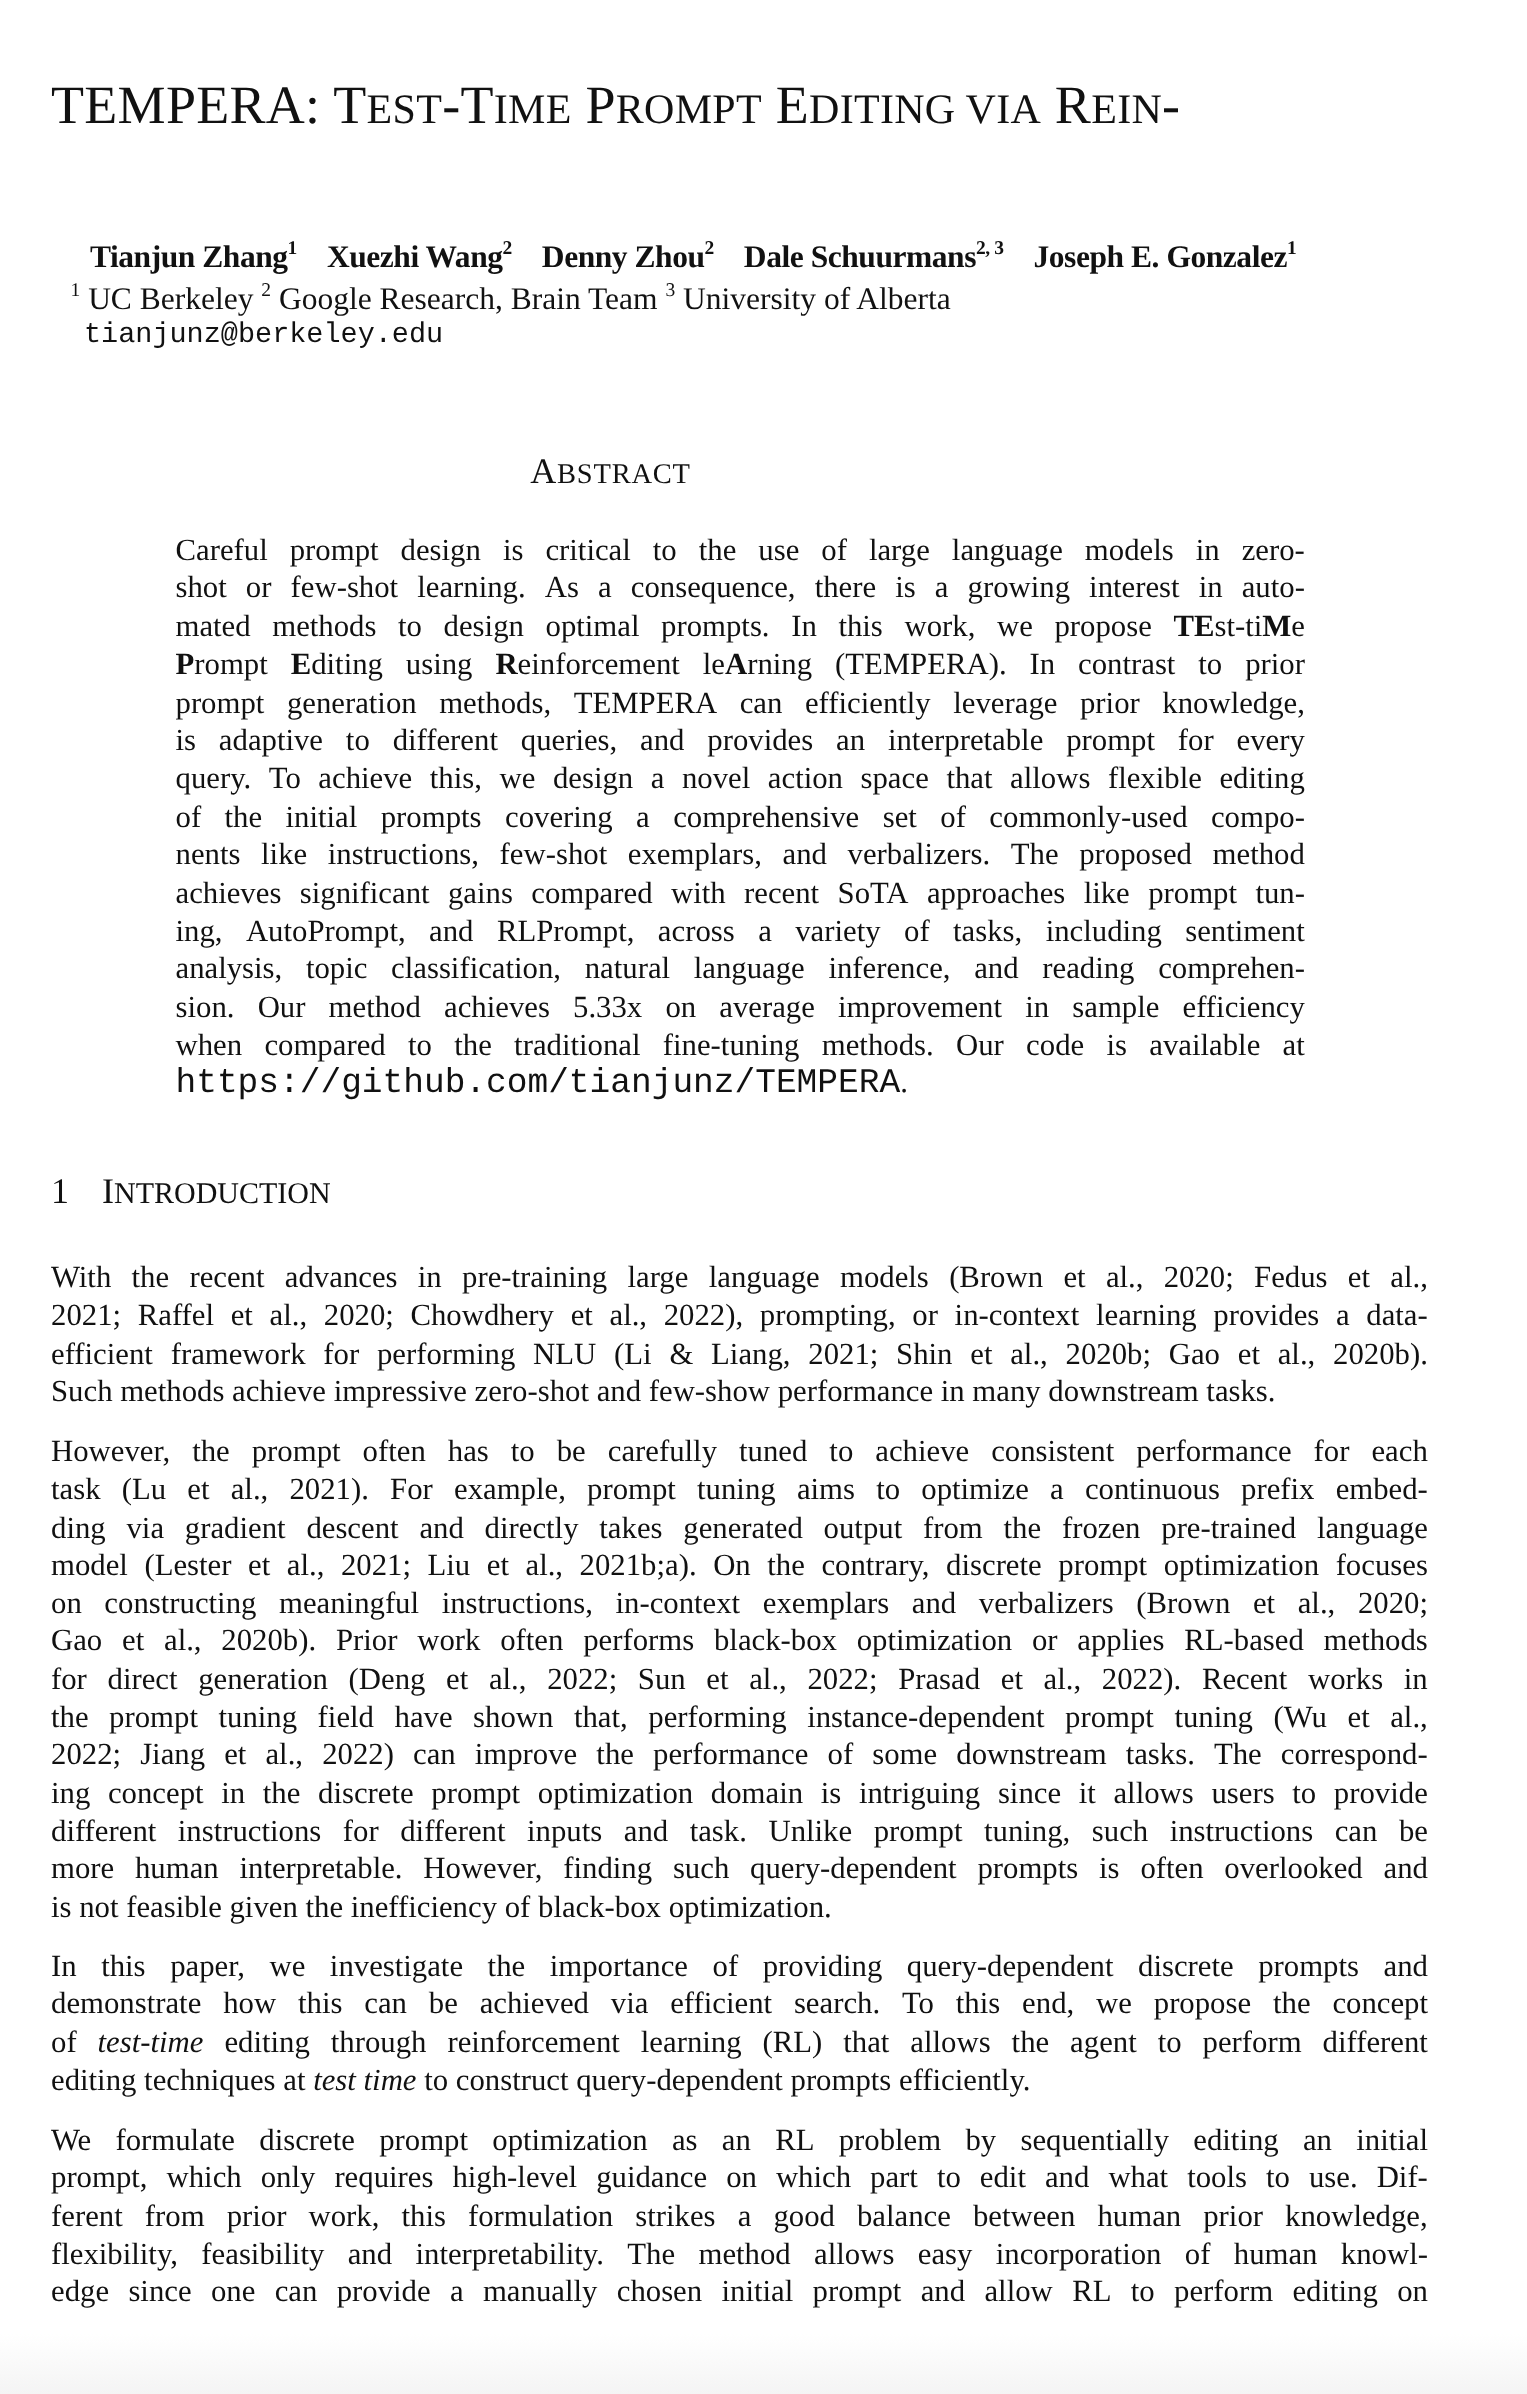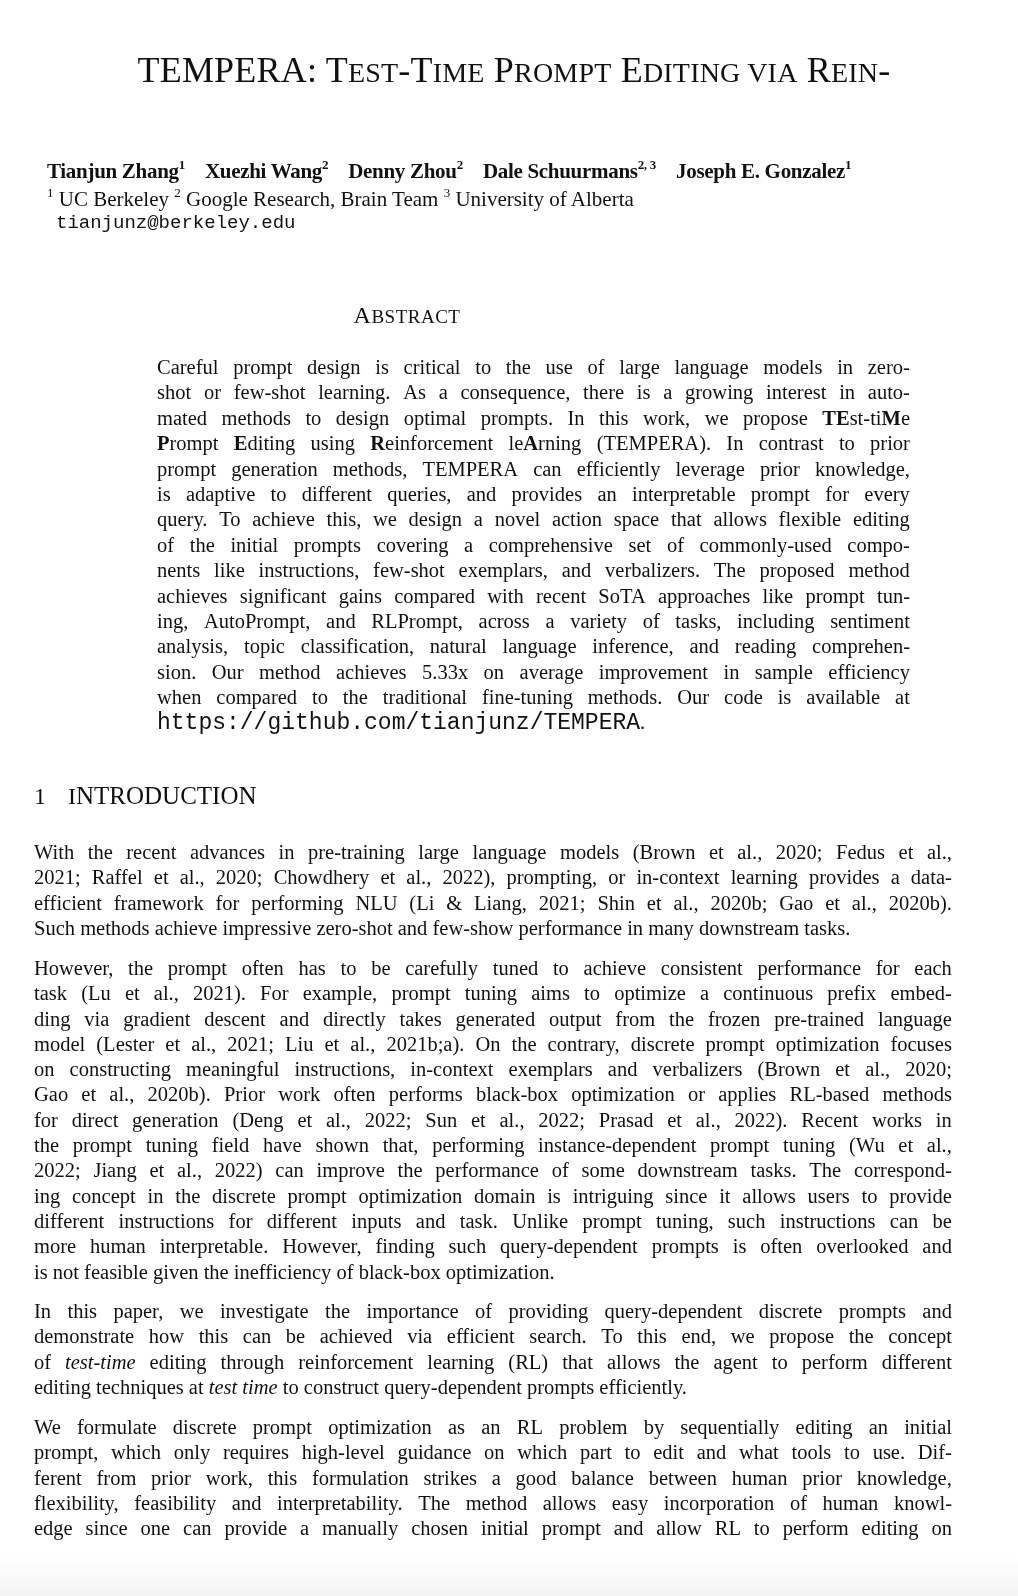--- a/index.html
+++ b/index.html
@@ -1,35 +1,35 @@
 <!DOCTYPE html>
 <html><head>
 <meta charset="utf-8">
 <style>
   html, body { margin:0; padding:0; background:#ffffff; }
   body { width:1018px; height:1596px; position:relative; overflow:hidden;
          font-family:"Liberation Serif", serif; color:#111; }
   .page { position:absolute; left:0; top:0; width:1018px; height:1596px; }
-  .title { position:absolute; left:34px; top:20px; width:960px; font-size:36px; line-height:52px; font-weight:normal; letter-spacing:0.2px;text-align:center; }
+  .title { position:absolute; left:34px; top:20px; width:960px; font-size:36px; line-height:52px; font-weight:normal; letter-spacing:0.2px; }
   .title .line { display:block; white-space:nowrap; }
   .sc-small { font-size:28px; }
-  .authors { position:absolute; left:47px; top:157px; font-size:21px; font-weight:bold; white-space:nowrap; letter-spacing:-0.3px; }
+  .authors { position:absolute; left:60px; top:157px; font-size:21px; font-weight:bold; white-space:nowrap; letter-spacing:-0.3px; }
   .authors .author { margin-right:20px; }
   .authors sup { font-size:13px; vertical-align:9px; }
   .affil { position:absolute; left:47px; top:185px; font-size:21px; white-space:nowrap; }
   .affil sup { font-size:13px; vertical-align:9px; }
   .email { position:absolute; left:56px; top:212px; font-family:"Liberation Mono", monospace; font-size:19px; white-space:nowrap; }
   .abstract-heading { position:absolute; left:0; width:814px; top:302px; text-align:center; font-size:24px; letter-spacing:0.5px; }
   .abstract-heading .sc-small { font-size:19px; }
-  .abstract { position:absolute; left:117px; top:355px; width:753px; font-size:20.5px;margin-left:40px; }
+  .abstract { position:absolute; left:117px; top:355px; width:753px; font-size:20.5px; }
   .line-l { display:block; height:25.4px; line-height:25.4px; text-align:left; white-space:nowrap; }
   .mono { font-family:"Liberation Mono", monospace; font-size:23px; }
   .section-heading { position:absolute; left:34px; top:782px; font-size:24px; white-space:nowrap; }
   .section-heading .num { margin-right:22px; }
-  .section-heading .sc-small { font-size:25px; }
+  .section-heading .sc-small { font-size:20px; }
   .para { position:absolute; left:34px; width:918px; font-size:20.5px; }
   .para .line-j, .para .line-l { height:25.3px; line-height:25.3px; }
   .j { display:flex; justify-content:space-between; }
   .bottom-fade { position:absolute; left:0; top:1556px; width:1018px; height:40px; background:linear-gradient(#ffffff, #f4f4f4); }
 </style>
 </head>
 <body>
 
 <div class="page">
 

